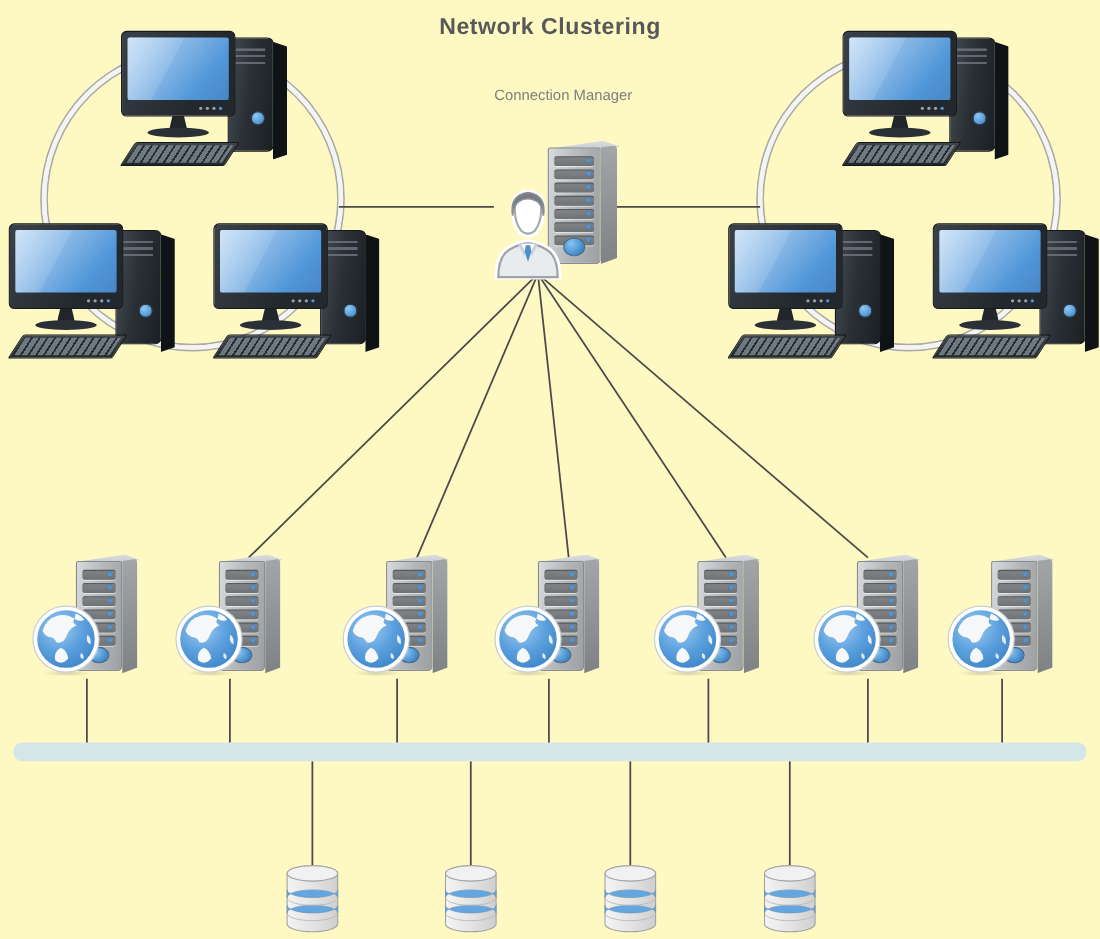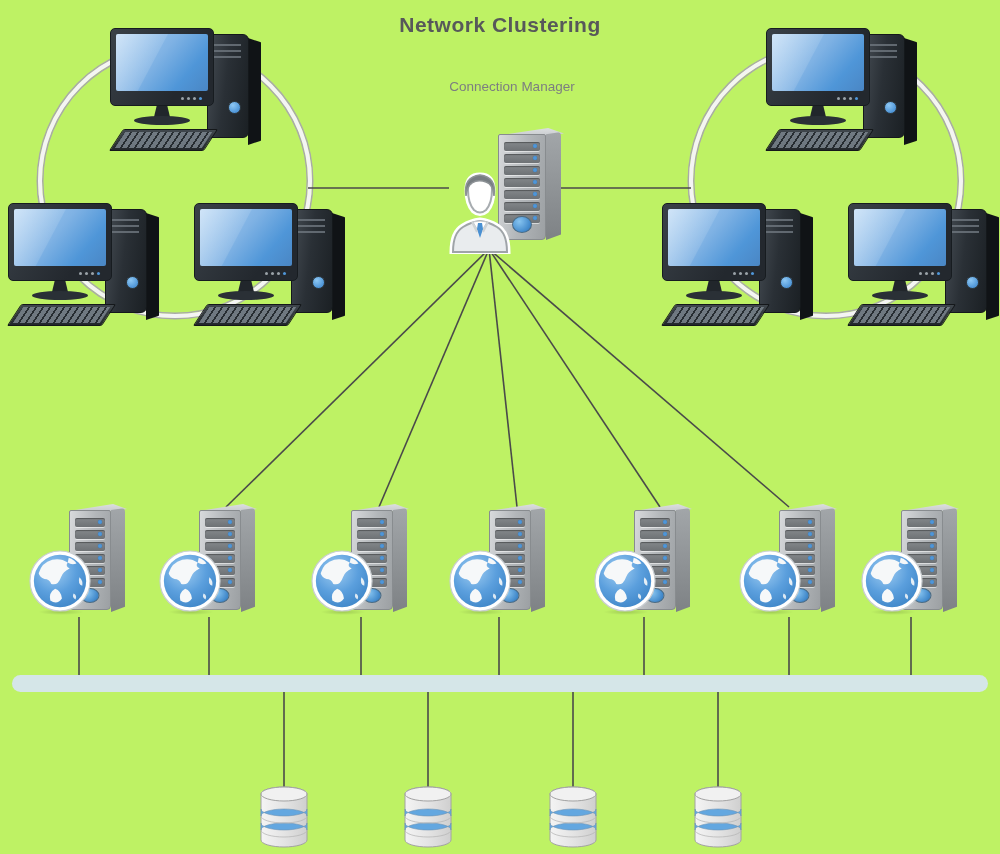--- a/index.html
+++ b/index.html
@@ -67,21 +67,21 @@
   .globe-shadow{position:absolute;background:radial-gradient(ellipse closest-side,rgba(0,0,0,.16),transparent 75%);}
   .globe{position:absolute;}
   .person{position:absolute;z-index:5;}
 
   
   .db{width:50px;height:64px;}
 </style>
 </head>
 <body>
 
-<div id="canvas" style="background: #bef264;">
+<div id="canvas" style="background: #fef9c3;">
   <div class="title">Network Clustering</div>
   <div class="subtitle">Connection Manager</div>
   <svg id="lines" width="1000" height="854">
       <line x1="308" y1="188" x2="449" y2="188" stroke="var(--line)" stroke-width="1.6"></line>
       <line x1="557" y1="188" x2="691" y2="188" stroke="var(--line)" stroke-width="1.6"></line>
       <line x1="489" y1="249" x2="226" y2="507" stroke="var(--line)" stroke-width="1.6"></line>
       <line x1="489" y1="249" x2="379" y2="507" stroke="var(--line)" stroke-width="1.6"></line>
       <line x1="489" y1="249" x2="517" y2="507" stroke="var(--line)" stroke-width="1.6"></line>
       <line x1="489" y1="249" x2="660" y2="507" stroke="var(--line)" stroke-width="1.6"></line>
       <line x1="489" y1="249" x2="789" y2="507" stroke="var(--line)" stroke-width="1.6"></line>

